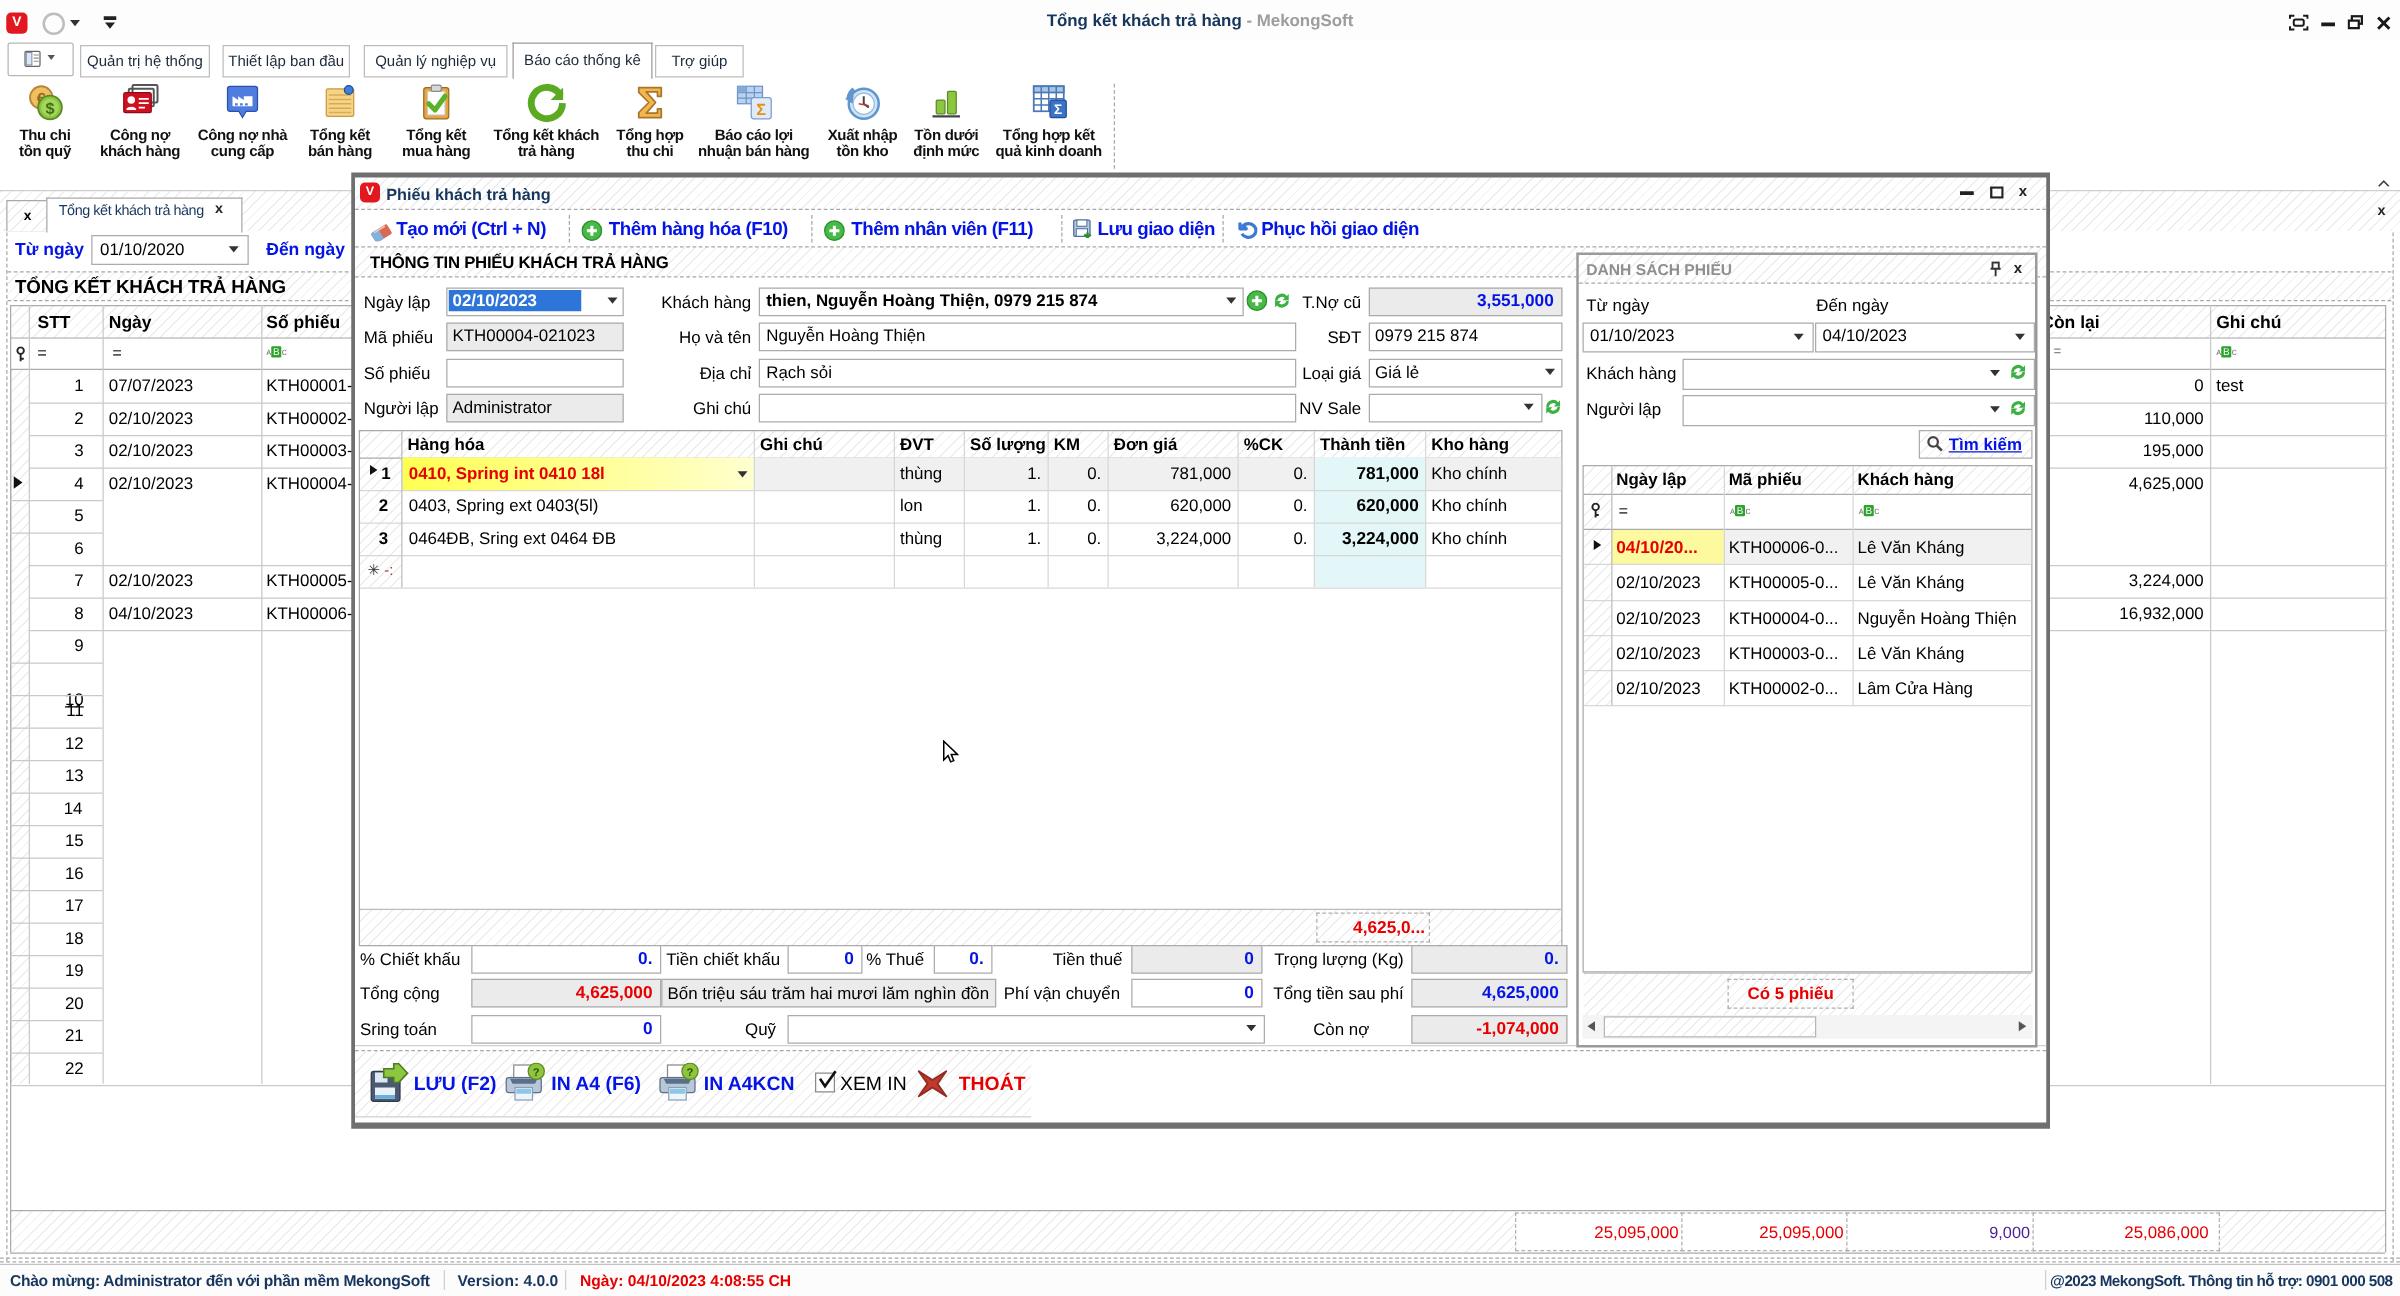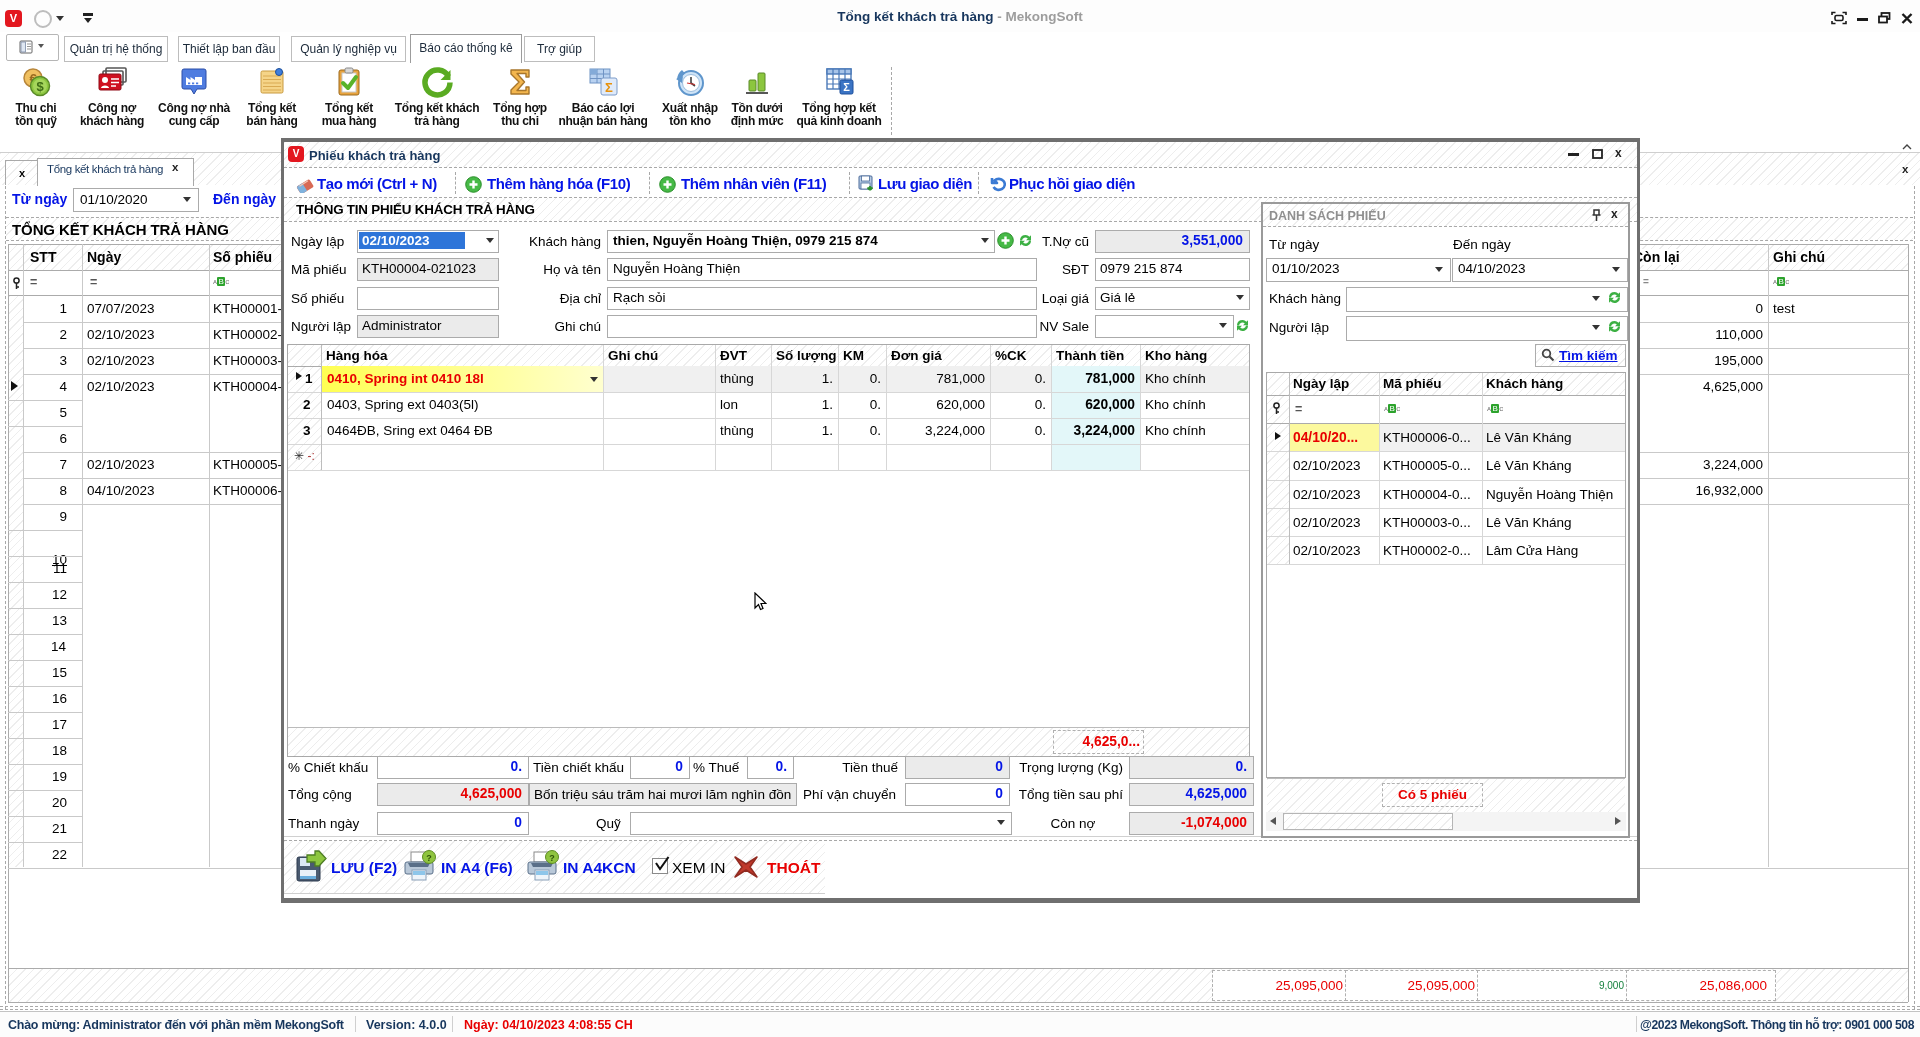--- a/index.html
+++ b/index.html
@@ -306,21 +306,21 @@
 <div class="hline" style="left:23px;width:44px;top:478px;width:1887px;"></div>
 <div class="hline" style="left:23px;width:44px;top:504px;width:1887px;"></div>
 <div class="hline" style="left:8px;top:868px;width:1900px;"></div>
 
 <div class="hline" style="left:8px;top:968px;width:1900px;background:#ababab;"></div>
 <div class="a hatch" style="left:8px;top:969px;width:1900px;height:33px;"></div>
 <div class="hline" style="left:8px;top:1002px;width:1900px;background:#ababab;"></div>
 <div class="dashh" style="left:0;top:1006px;width:1920px;"></div>
 <div class="a r" style="left:1212px;top:970px;width:130px;height:29px;border:1px dashed #b0b0b0;background:#fff;color:#e80000;font-size:13.5px;line-height:29px;padding-right:8px;">25,095,000</div>
 <div class="a r" style="left:1345px;top:970px;width:129px;height:29px;border:1px dashed #b0b0b0;background:#fff;color:#e80000;font-size:13.5px;line-height:29px;padding-right:8px;">25,095,000</div>
-<div class="a r" style="left:1477px;top:970px;width:146px;height:29px;border:1px dashed #b0b0b0;background:#fff;color:#15803d;font-size:10px;line-height:29px;padding-right:8px;">9,000</div>
+<div class="a r" style="left:1477px;top:970px;width:146px;height:29px;border:1px dashed #b0b0b0;background:#fff;color:#4c1d95;font-size:13px;line-height:29px;padding-right:8px;">9,000</div>
 <div class="a r" style="left:1626px;top:970px;width:140px;height:29px;border:1px dashed #b0b0b0;background:#fff;color:#e80000;font-size:13.5px;line-height:29px;padding-right:8px;">25,086,000</div>
 
 <div class="hline" style="left:0;top:1011px;width:1920px;background:#c3c3c3;"></div>
 <div class="a" style="left:0;top:1012px;width:1920px;height:25px;background:#fcfcfc;"></div>
 <div class="a navy" style="left:8px;top:1018px;font-size:12.5px;letter-spacing:-0.25px;">Chào mừng: Administrator đến với phần mềm MekongSoft</div>
 <div class="vline" style="left:355px;top:1016px;height:16px;background:#cfcfcf;"></div>
 <div class="a navy" style="left:366px;top:1018px;font-size:12.5px;">Version: 4.0.0</div>
 <div class="vline" style="left:452px;top:1016px;height:16px;background:#cfcfcf;"></div>
 <div class="a" style="left:464px;top:1018px;font-size:12.5px;color:#e80000;font-weight:bold;">Ngày: 04/10/2023 4:08:55 CH</div>
 <div class="vline" style="left:1636px;top:1016px;height:16px;background:#cfcfcf;"></div>
@@ -529,21 +529,21 @@
 <div class="a b ro" style="left:529px;top:783px;width:266px;height:21px;overflow:hidden;">
     <div style="margin:3px 0 0 4px;">Bốn triệu sáu trăm hai mươi lăm nghìn đồn</div>
   </div>
 <div class="a" style="left:803px;top:787px;">Phí vận chuyển</div>
 <div class="a b" style="left:905px;top:783px;width:103px;height:21px;"></div>
 <div class="a r blue" style="left:905px;top:786px;width:98px;font-size:13.8px;">0</div>
 <div class="a r" style="left:1015px;top:787px;width:108px;">Tổng tiền sau phí</div>
 <div class="a b ro" style="left:1129px;top:783px;width:123px;height:21px;"></div>
 <div class="a r blue" style="left:1129px;top:786px;width:118px;font-size:13.8px;">4,625,000</div>
 
-<div class="a" style="left:288px;top:816px;">Thanh ngày</div>
+<div class="a" style="left:288px;top:816px;">Sring toán</div>
 <div class="a b" style="left:377px;top:812px;width:150px;height:21px;"></div>
 <div class="a r blue" style="left:377px;top:815px;width:145px;font-size:13.8px;">0</div>
 <div class="a" style="left:596px;top:816px;">Quỹ</div>
 <div class="a b" style="left:630px;top:812px;width:380px;height:21px;"></div>
 <div class="a car" style="left:997px;top:820px;"></div>
 <div class="a r" style="left:1023px;top:816px;width:100px;text-align:center;">Còn nợ</div>
 <div class="a b ro" style="left:1129px;top:812px;width:123px;height:21px;"></div>
 <div class="a r red" style="left:1129px;top:815px;width:118px;font-size:13.8px;">-1,074,000</div>
 
 <div class="hline" style="left:284px;top:836px;width:1353px;background:#d0d0d0;"></div>

